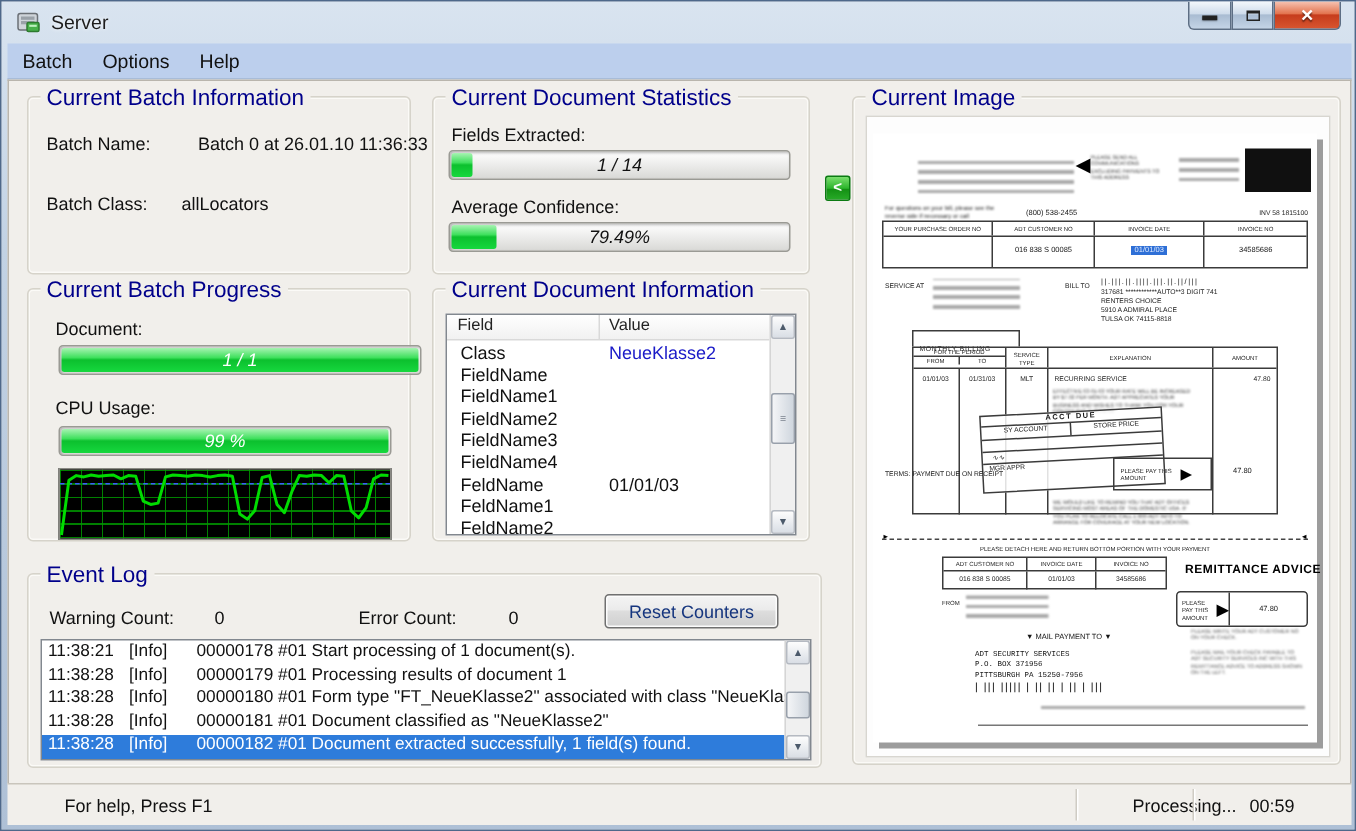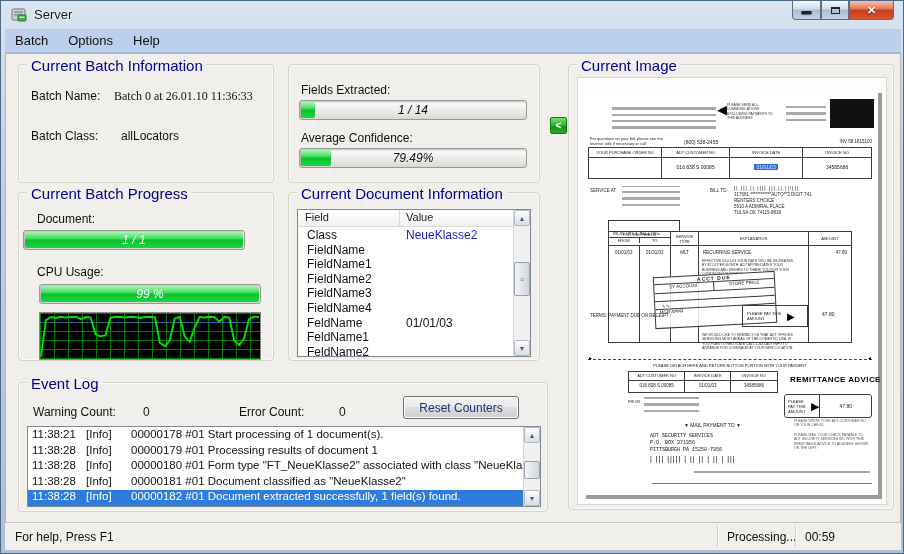--- a/index.html
+++ b/index.html
@@ -91,21 +91,21 @@
   .t4  { font-size:4px;  line-height:5px;   color:#222; }
   .t45 { font-size:4.5px; line-height:5.6px; color:#1d1d1d; }
   .t5  { font-size:5px;  line-height:6px;   color:#151515; }
   .doc-abs { position:absolute; white-space:nowrap; }
   .doc-box { position:absolute; border:1px solid #3b3b3b; }
   .hl-date { background:#2e6fd6; color:#dbe8ff; padding:0 2px; }
   .dashline { position:absolute; border-top:1px dashed #444; }
 
   
   .statusbar { position:absolute; left:4px; top:521px; width:896px; height:28px; background:#f1efeb; border-top:1px solid #c9c5bc; }
-  .sb-cell { position:absolute; top:0; height:100%; font-size:12px; color:#111; display:flex; align-items:center; }
+  .sb-cell { position:absolute; top:0; height:100%; font-size:12px; color:#111; display:flex; align-items:center;margin-left:28px; }
   .sb-sep { position:absolute; top:3px; bottom:3px; width:1px; background:#cfccc4; box-shadow:1px 0 0 #fff; }
 </style>
 </head>
 <body>
 
 <div class="window">
 
   <div class="titlebar">
     <svg class="app-icon" viewBox="0 0 17 15">
       <rect x="1" y="2" width="13" height="11" rx="1.5" fill="#cfd4da" stroke="#6b7076"></rect>
@@ -128,42 +128,43 @@
     <span class="menu-item">Batch</span>
     <span class="menu-item">Options</span>
     <span class="menu-item">Help</span>
   </div>
 
   <div class="client">
 
     <div class="gb" style="left:12px; top:10px; width:256px; height:119px;">
       <span class="gb-title">Current Batch Information</span>
       <span class="lbl" style="left:12px; top:24px;">Batch Name:</span>
-      <span class="lbl" style="left:95px; top:24px;font-family:Liberation Serif, serif;">Batch 0 at 26.01.10 11:36:33</span>
+      <span class="lbl" style="left:113px; top:24px;">Batch 0 at 26.01.10 11:36:33</span>
       <span class="lbl" style="left:12px; top:64px;">Batch Class:</span>
       <span class="lbl" style="left:102px; top:64px;">allLocators</span>
     </div>
 
     <div class="gb" style="left:282px; top:10px; width:252px; height:119px;">
+      <span class="gb-title">Current Document Statistics</span>
       <span class="lbl" style="left:12px; top:18px;">Fields Extracted:</span>
       <div class="pbar" style="left:10px; top:35px; width:228px;">
         <div class="pfill" style="width: calc(7% - 2px);"></div>
         <div class="ptext">1 / 14</div>
       </div>
       <span class="lbl" style="left:12px; top:66px;">Average Confidence:</span>
       <div class="pbar" style="left:10px; top:83px; width:228px;">
         <div class="pfill" style="width: calc(14.29% - 2px);"></div>
         <div class="ptext">79.49%</div>
       </div>
     </div>
 
     <div class="gb" style="left:12px; top:138px; width:256px; height:169px;">
       <span class="gb-title">Current Batch Progress</span>
       <span class="lbl" style="left:18px; top:19px;">Document:</span>
-      <div class="pbar" style="left:4px; top:37px; width:222px;">
+      <div class="pbar" style="left:20px; top:37px; width:242px;">
         <div class="pfill" style="width: calc(100% - 2px);"></div>
         <div class="ptext white">1 / 1</div>
       </div>
       <span class="lbl" style="left:18px; top:72px;">CPU Usage:</span>
       <div class="pbar" style="left:20px; top:91px; width:222px;">
         <div class="pfill" style="width: calc(100% - 2px);"></div>
         <div class="ptext white">99 %</div>
       </div>
       <div class="cpu-graph">
         <div class="cpu-threshold"></div>

